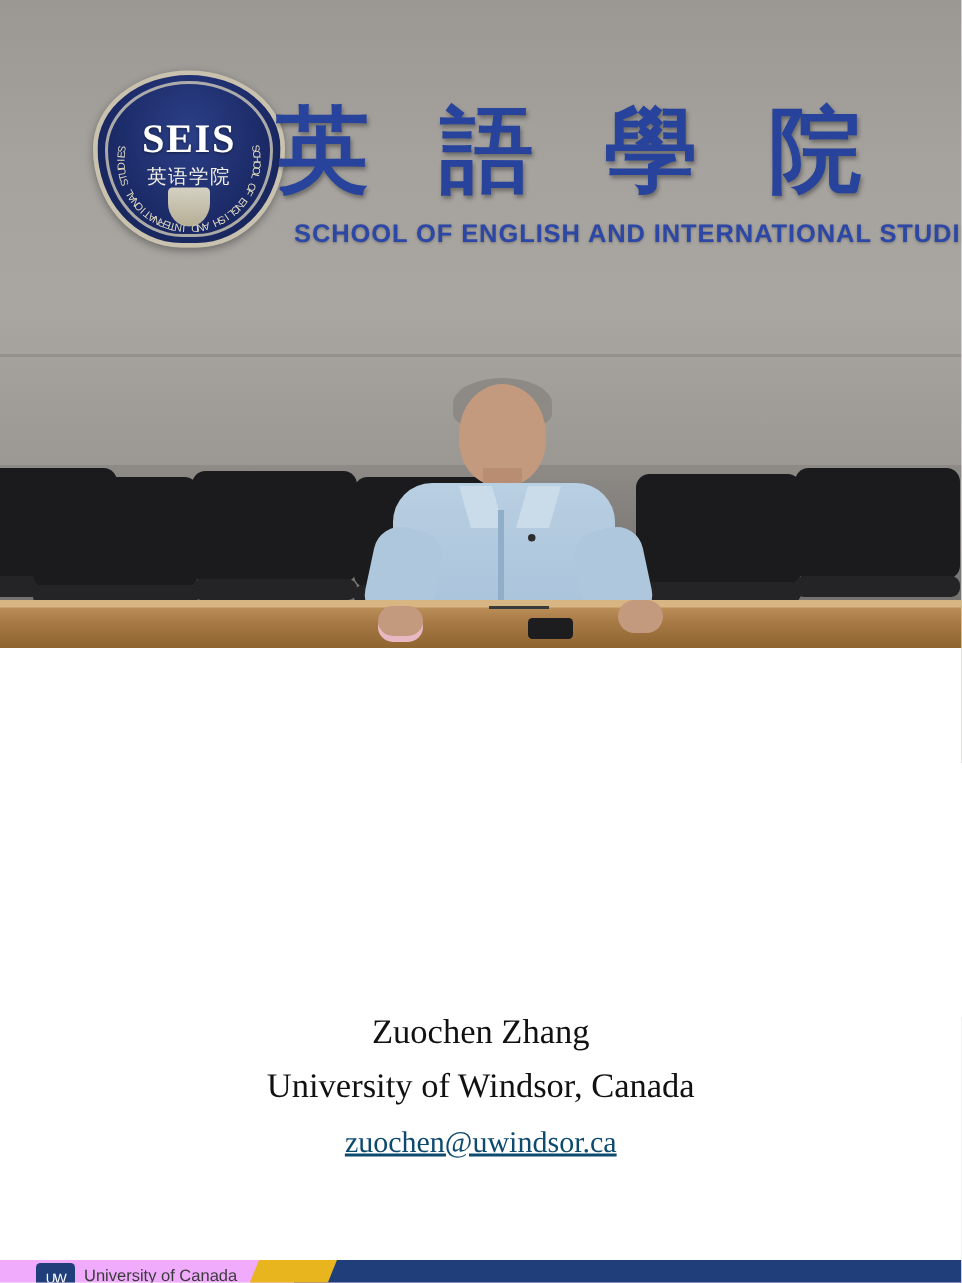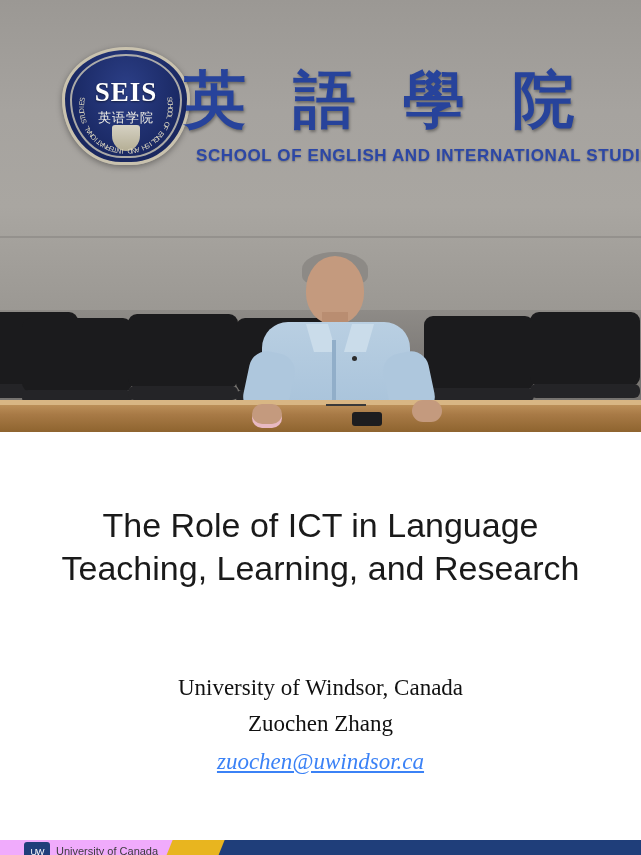--- a/index.html
+++ b/index.html
@@ -319,25 +319,24 @@
     width: 561px;
     text-align: center;
     font-family: "Liberation Serif", serif;
     font-size: 23px;
     line-height: 36px;
     color: #111111;
   }
   .slide-email {
     display: inline-block;
     margin-top: 2px;
-    color: #3b82f6;
+    color: #0c4a6e;
     text-decoration: underline;
     font-family: "Liberation Serif", serif;
-    font-size: 23px;
-    font-style: italic;
+    font-size: 20px;
   }
 
   
   .footer {
     position: absolute;
     left: 0;
     top: 840px;
     width: 641px;
     height: 23px;
     background: #f0abfc;
@@ -480,24 +479,23 @@
     <div class="desk-mouse"></div>
     <div class="desk-glasses"></div>
     <div class="desk-phone"></div>
     <div class="person">
       <div class="hand-l"></div>
       <div class="hand-r"></div>
     </div>
   </div>
 
   <div class="slide">
-    <div class="slide-title">The Role of ICT in Language Teaching, Learning, and Research</div>
     <div class="slide-sub">
+      <div>Zuochen Zhang</div>
       <div>University of Windsor, Canada</div>
-      <div>Zuochen Zhang</div>
       <a class="slide-email" href="#">zuochen@uwindsor.ca</a>
     </div>
   </div>
 
   <div class="footer">
     <div class="footer-blue"></div>
     <div class="footer-gold"></div>
     <div class="footer-logo">UW</div>
     <div class="footer-text">University of Canada</div>
   </div>

